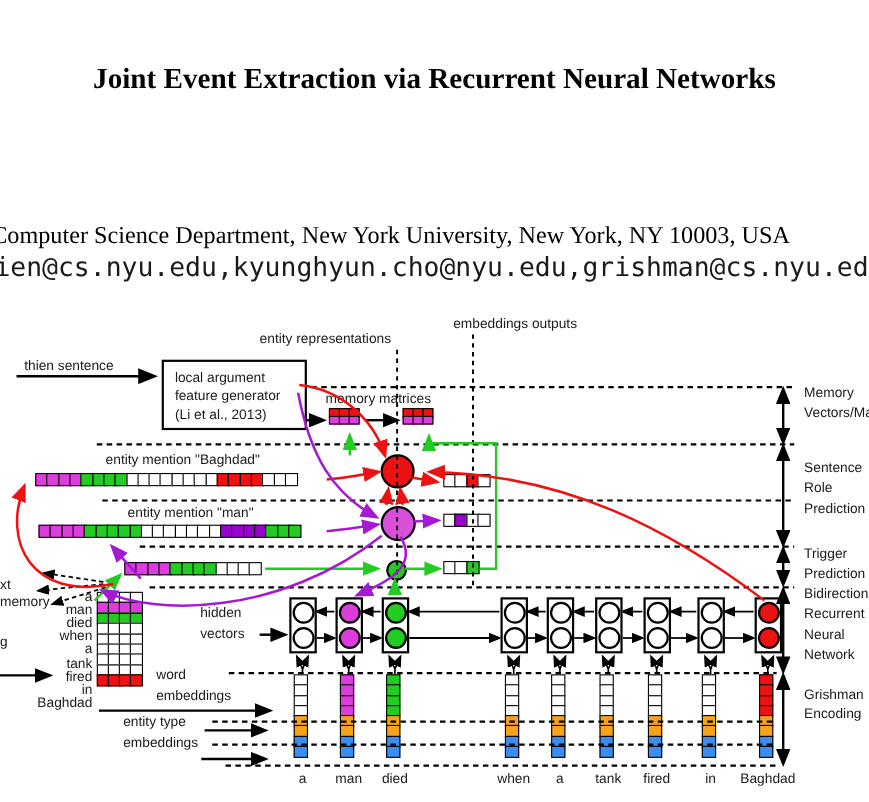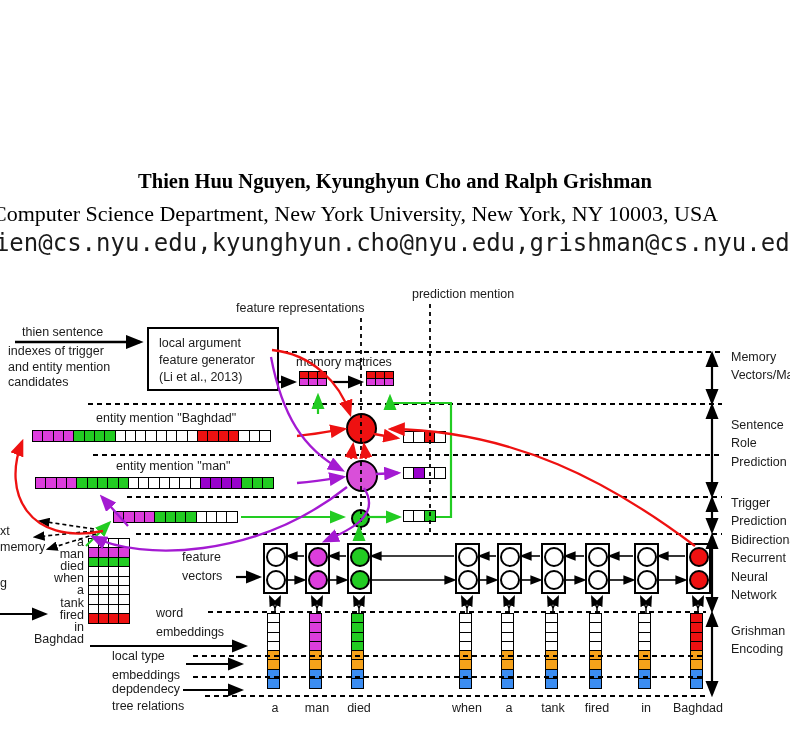--- a/index.html
+++ b/index.html
@@ -30,21 +30,21 @@
   .gridlab{width:66px;text-align:right;font-size:12.5px;line-height:13px;}
   .botword{width:60px;text-align:center;font-size:12.5px;}
   .rsec{font-size:12.5px;line-height:18.4px;white-space:nowrap;}
   svg{position:absolute;left:0;top:0;pointer-events:none;}
 </style>
 </head>
 <body>
 
 <div id="page">
 
-  <div id="authors" class="abs ser">Thien Huu Nguyen, Kyunghyun Cho and Ralph Grishman</div>
+  <div id="title" class="abs ser">Joint Event Extraction via Recurrent Neural Networks</div>
   <div id="affil" class="abs ser">Computer Science Department, New York University, New York, NY 10003, USA</div>
   <div id="emails" class="abs mono">thien@cs.nyu.edu,kyunghyun.cho@nyu.edu,grishman@cs.nyu.edu</div>
 
   <svg id="svg-under" width="790" height="729">
       <defs>
         <marker id="mkku" viewBox="0 0 10 8" refX="8" refY="4" markerWidth="7.5" markerHeight="6" orient="auto-start-reverse">
           <path d="M0,0 L10,4 L0,8 z" fill="#000"></path>
         </marker>
         <marker id="mkru" viewBox="0 0 10 8" refX="8" refY="4" markerWidth="7.5" markerHeight="6" orient="auto-start-reverse">
           <path d="M0,0 L10,4 L0,8 z" fill="#ee1111"></path>
@@ -103,39 +103,34 @@
       <path d="M597,608 L602,597" stroke="#000" fill="none" stroke-width="1.5" marker-end="url(#mkku)"></path>
       <path d="M646,613 L646,607" stroke="#000" fill="none" stroke-width="1.5"></path>
       <path d="M646,608 L641,597" stroke="#000" fill="none" stroke-width="1.5" marker-end="url(#mkku)"></path>
       <path d="M646,608 L651,597" stroke="#000" fill="none" stroke-width="1.5" marker-end="url(#mkku)"></path>
       <path d="M698,613 L698,607" stroke="#000" fill="none" stroke-width="1.5"></path>
       <path d="M698,608 L693,597" stroke="#000" fill="none" stroke-width="1.5" marker-end="url(#mkku)"></path>
       <path d="M698,608 L703,597" stroke="#000" fill="none" stroke-width="1.5" marker-end="url(#mkku)"></path>
     </svg>
 
   <div class="abs lbl" style="left:22px;top:325px;">thien sentence</div>
-  <div class="abs lbl" style="left:8px;top:344px;">indexes of trigger
-and entity mention
-candidates</div>
   <div id="genbox" class="abs">local argument
 feature generator
 (Li et al., 2013)</div>
-  <div class="abs lbl" style="left:236px;top:301px;">feature representations</div>
-  <div class="abs lbl" style="left:412px;top:287px;">prediction mention</div>
+  <div class="abs lbl" style="left:236px;top:301px;">entity representations</div>
+  <div class="abs lbl" style="left:412px;top:287px;">embeddings outputs</div>
   <div class="abs lbl" style="left:296px;top:355px;">memory matrices</div>
   <div class="abs lbl" style="left:96px;top:411px;">entity mention "Baghdad"</div>
   <div class="abs lbl" style="left:116px;top:459px;">entity mention "man"</div>
-  <div class="abs lbl" style="left:182px;top:548px;line-height:19px;">feature
+  <div class="abs lbl" style="left:182px;top:548px;line-height:19px;">hidden
 vectors</div>
-  <div class="abs lbl" style="left:156px;top:604px;line-height:19px;">word
+  <div class="abs lbl" style="left:142px;top:604px;line-height:19px;">word
 embeddings</div>
-  <div class="abs lbl" style="left:112px;top:647px;line-height:19px;">local type
+  <div class="abs lbl" style="left:112px;top:647px;line-height:19px;">entity type
 embeddings</div>
-  <div class="abs lbl" style="left:112px;top:681px;line-height:17px;">depdendecy
-tree relations</div>
   <div class="abs lbl" style="left:0px;top:524px;">xt</div>
   <div class="abs lbl" style="left:0px;top:540px;">memory</div>
   <div class="abs lbl" style="left:0px;top:576px;">g</div>
 
   <div id="widgets">
       <div class="abs row" style="left:32px;top:430px;">
         <div class="vcell" style="background:#dd3ddd;"></div>
         <div class="vcell" style="background:#dd3ddd;"></div>
         <div class="vcell" style="background:#dd3ddd;"></div>
         <div class="vcell" style="background:#dd3ddd;"></div>

